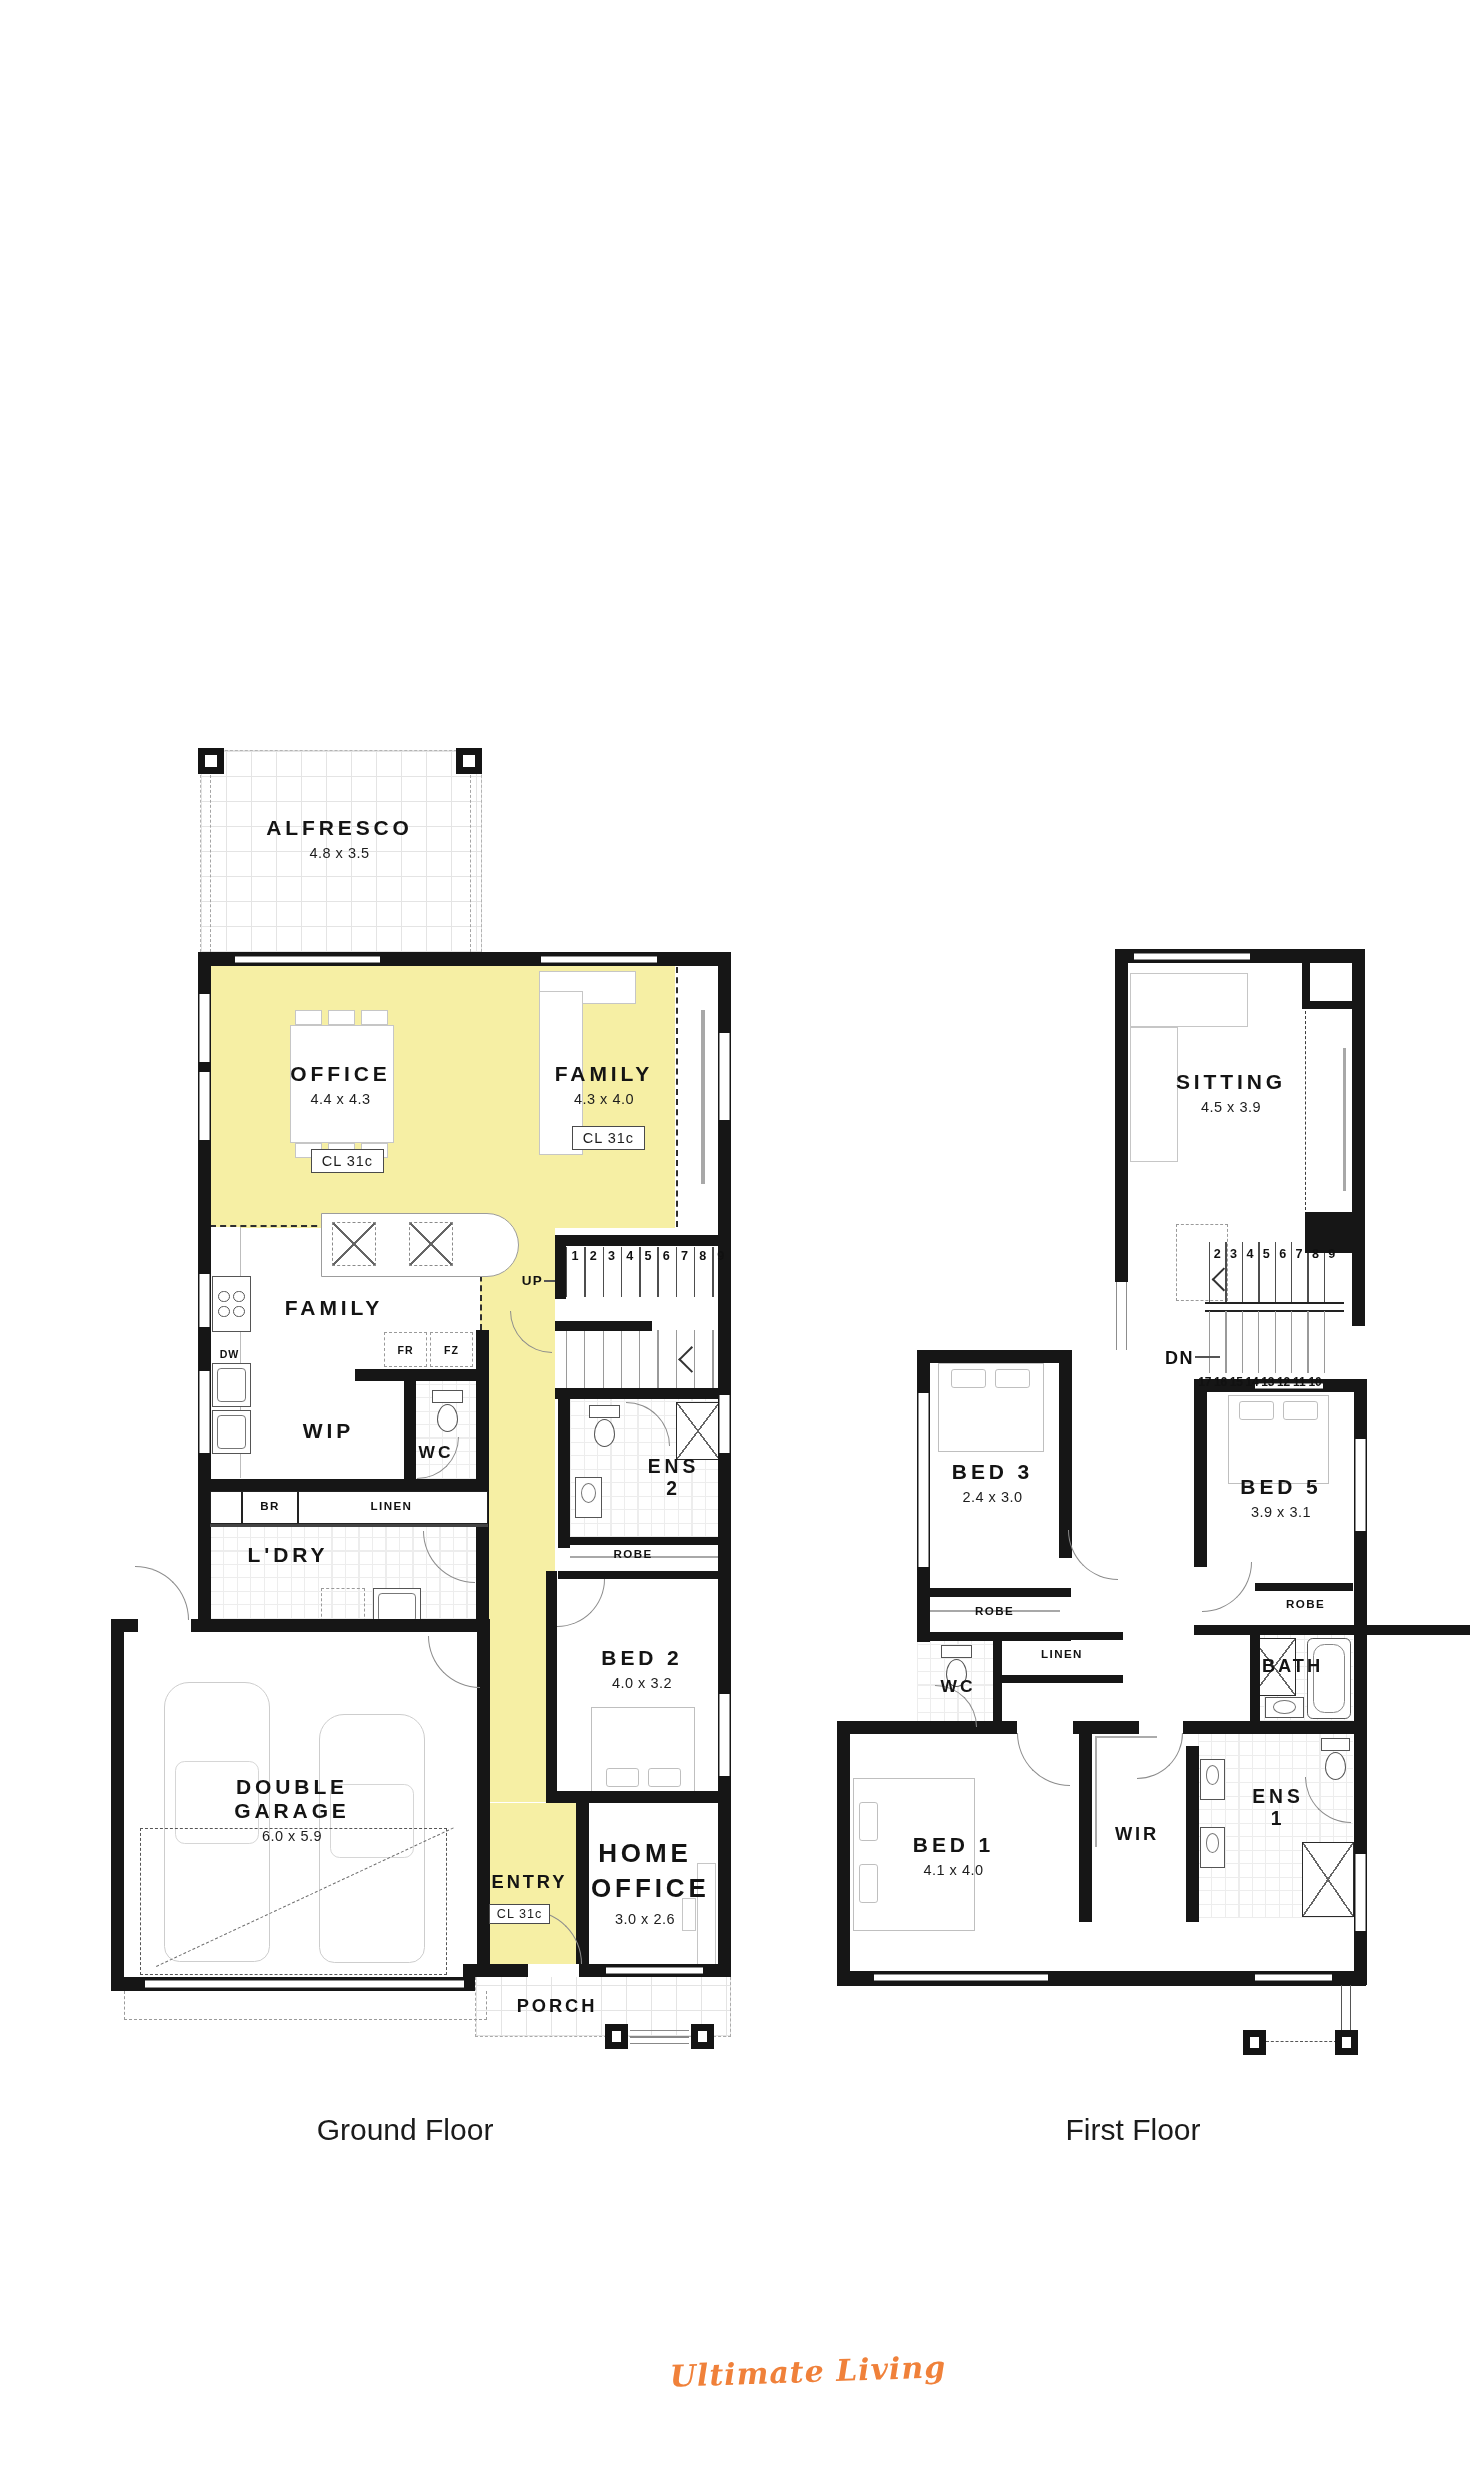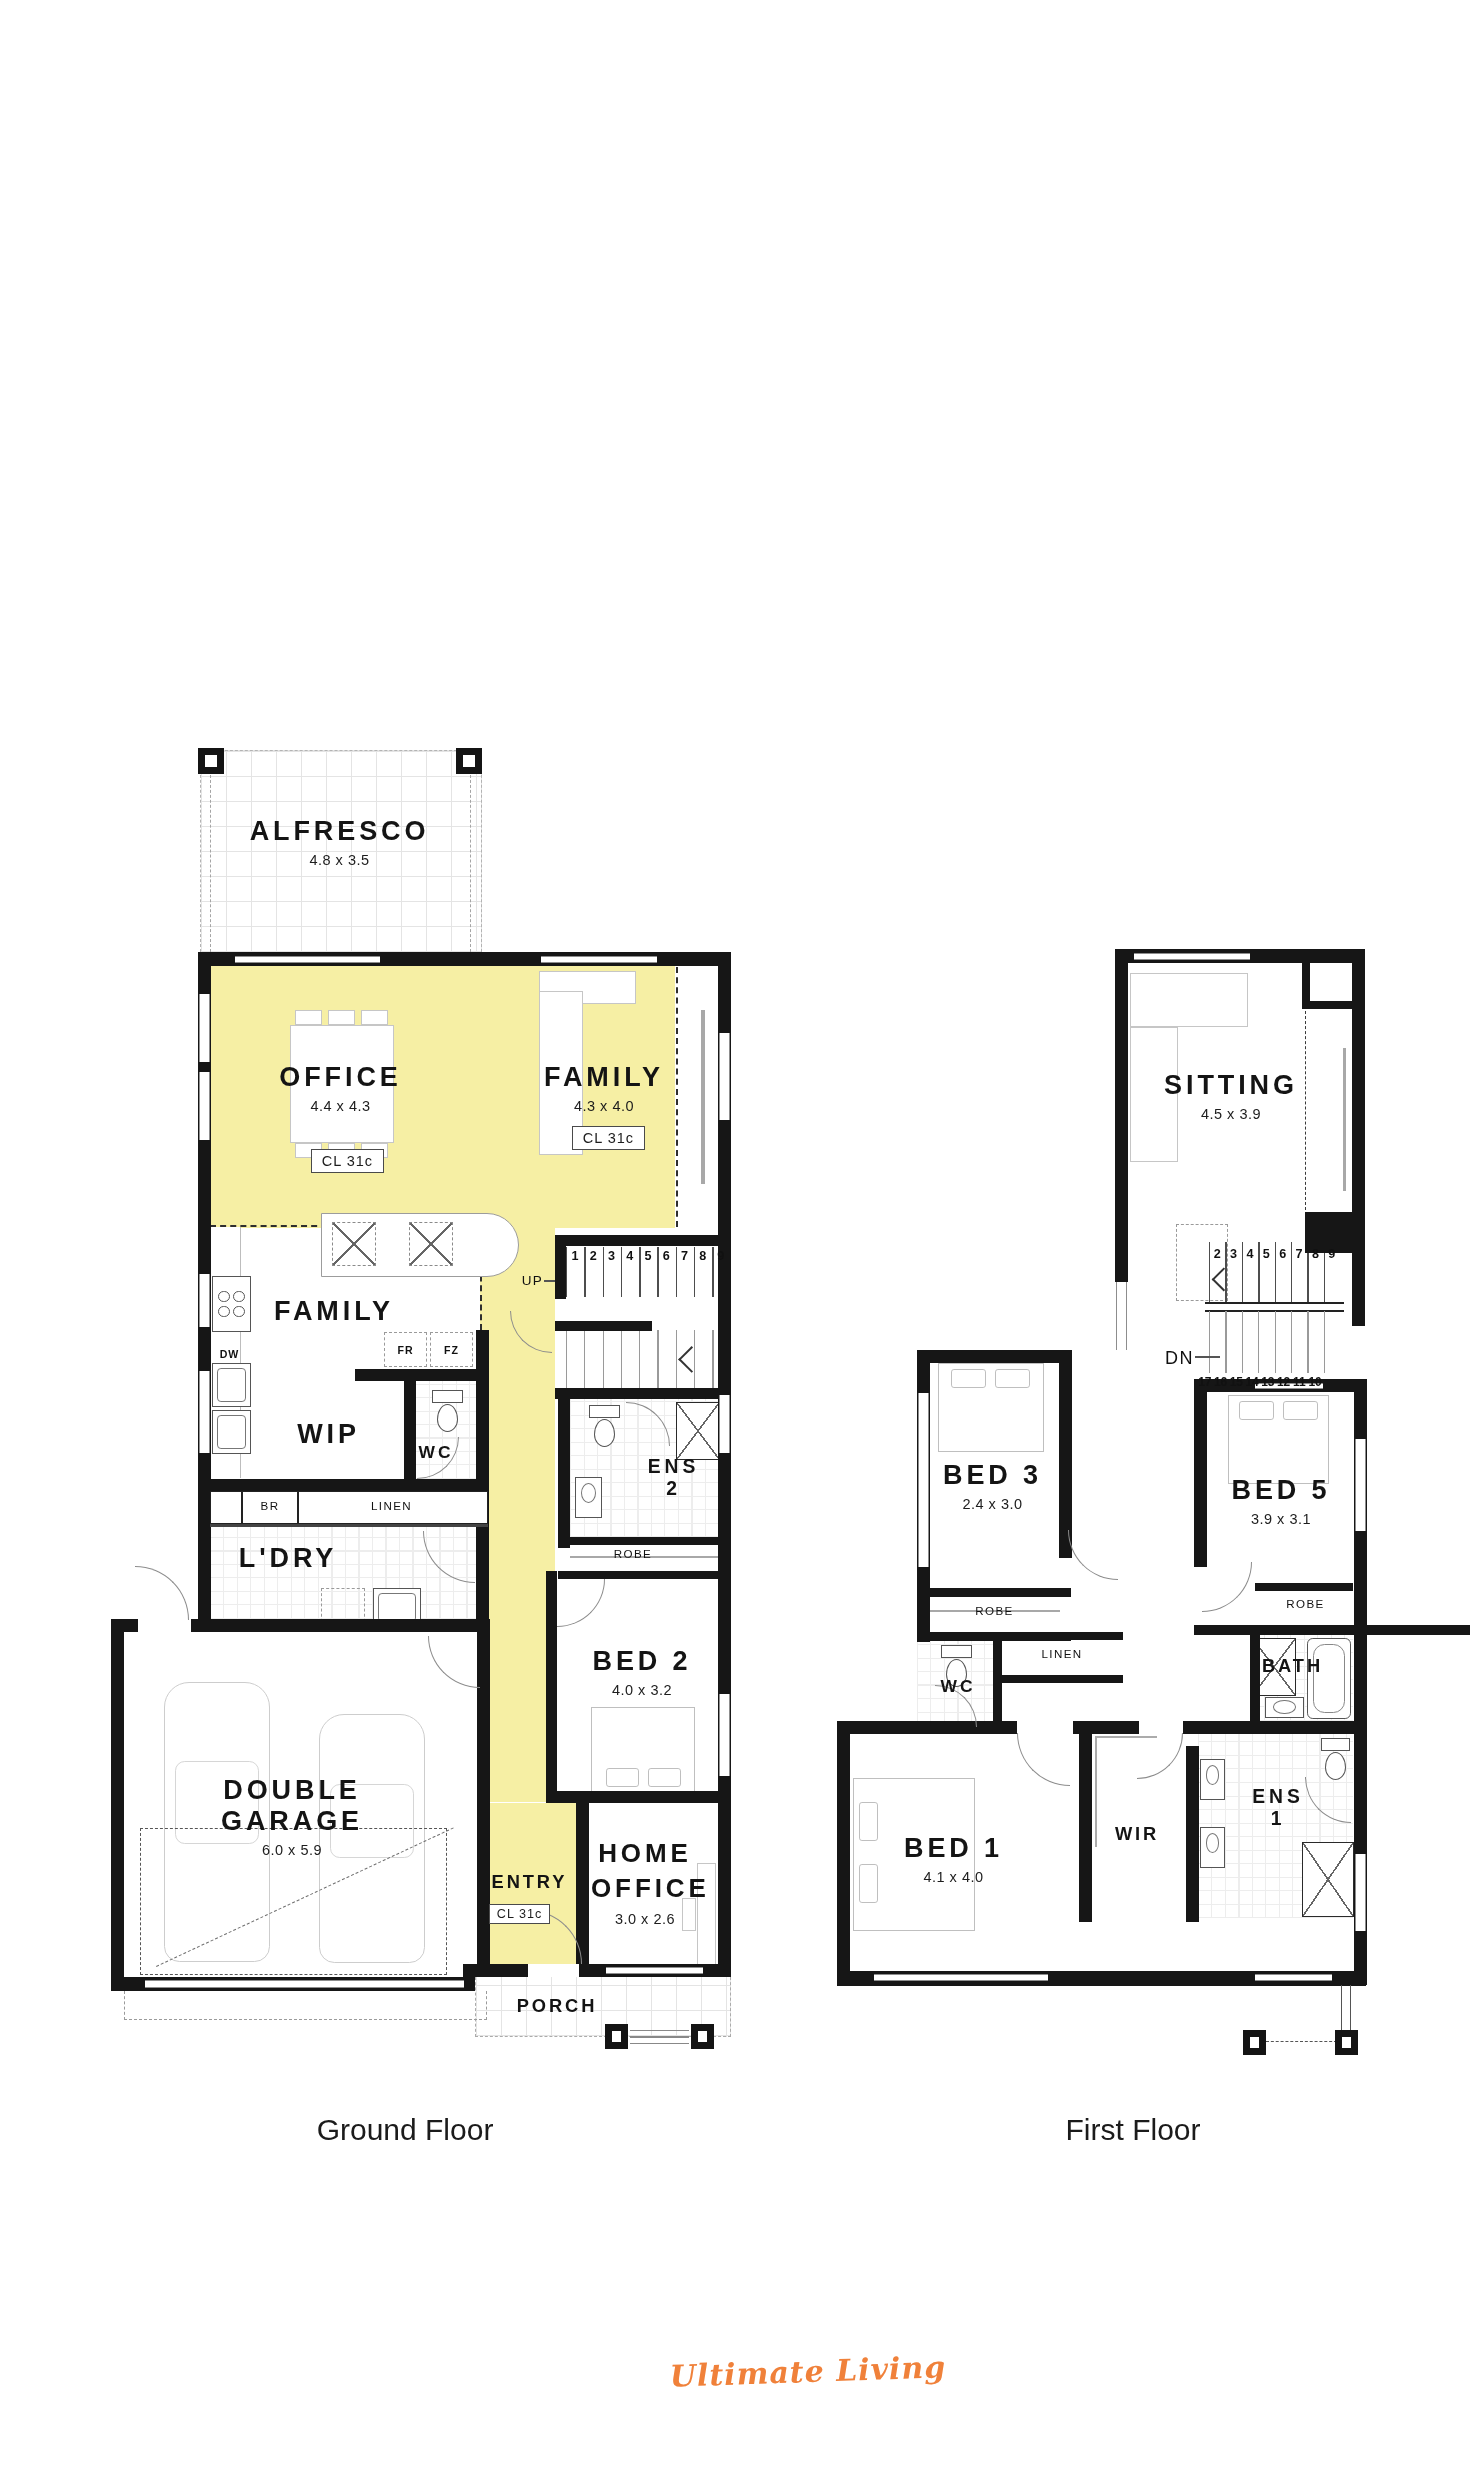--- a/index.html
+++ b/index.html
@@ -16,21 +16,21 @@
   .tile{position:absolute;background-image:
     repeating-linear-gradient(0deg,#ededed 0 1px,transparent 1px 13.5px),
     repeating-linear-gradient(90deg,#ededed 0 1px,transparent 1px 13.5px)}
   .dash-t{position:absolute;border-top:2.9px dashed #2e2e2e}
   .dash-l{position:absolute;border-left:2.9px dashed #2e2e2e}
   .dashbox{position:absolute;border:1.9px dashed #9a9a9a}
   .dashbox.dark{border:1.9px dashed #555}
   .winh{position:absolute;background:#fff;border-top:1.9px solid #8d8d8d;border-bottom:1.9px solid #8d8d8d}
   .winv{position:absolute;background:#fff;border-left:1.9px solid #8d8d8d;border-right:1.9px solid #8d8d8d}
   .rlabel{position:absolute;text-align:center;color:#141414}
-  .rname{font-weight:700;font-size:27px;letter-spacing:3.9px}
+  .rname{font-weight:700;font-size:21px;letter-spacing:3.9px}
   .rdims{font-size:14.5px;letter-spacing:0.5px;margin-top:4.8px;font-weight:400;color:#1d1d1d}
   .clbox{position:absolute;background:#fff;border:1.9px solid #4a4a4a;font-size:14.5px;letter-spacing:1px;padding:2.9px 9.7px;color:#1d1d1d;white-space:nowrap}
   .steps{position:absolute;display:flex;font-weight:700;font-size:12.6px;color:#111}
   .steps span{flex:1;text-align:center}
   .treads{position:absolute;background:repeating-linear-gradient(90deg,#4d4d4d 0 1.4px,transparent 1.4px 18.3px)}
   .treads2{position:absolute;background:repeating-linear-gradient(90deg,#9a9a9a 0 1.2px,transparent 1.2px 18.3px)}
   .treadsF{position:absolute;background:repeating-linear-gradient(90deg,#4d4d4d 0 1.4px,transparent 1.4px 16.4px)}
   .treadsF2{position:absolute;background:repeating-linear-gradient(90deg,#9a9a9a 0 1.2px,transparent 1.2px 16.4px)}
   .rail{position:absolute;border-top:2.9px solid #222;border-bottom:2.9px solid #222;background:#fff}
   .furn{position:absolute;border:1.4px solid #c6c6c6;background:#fff}
@@ -51,21 +51,21 @@
     linear-gradient(to top right,transparent calc(50% - 0.8px),#666 calc(50% - 0.8px) calc(50% + 0.8px),transparent calc(50% + 0.8px)),
     linear-gradient(to bottom right,transparent calc(50% - 0.8px),#666 calc(50% - 0.8px) calc(50% + 0.8px),transparent calc(50% + 0.8px))}
   .xbox.dash{border:1.4px dashed #8a8a8a}
   .arc{position:absolute;border:1.5px solid #8c8c8c;background:transparent}
   .arc-tr{border-left:none;border-bottom:none;border-top-right-radius:100%}
   .arc-bl{border-right:none;border-top:none;border-bottom-left-radius:100%}
   .arc-br{border-left:none;border-top:none;border-bottom-right-radius:100%}
   .pillar{position:absolute;background:#141414}
   .pcore{position:absolute;inset:6.8px;background:#fff}
   .chev{position:absolute;border-left:2.9px solid #333;border-bottom:2.9px solid #333;transform:rotate(45deg)}
-  .smltext{position:absolute;font-weight:400;font-size:11.6px;letter-spacing:1.4px;color:#111;text-align:center}
+  .smltext{position:absolute;font-weight:700;font-size:11.6px;letter-spacing:1.4px;color:#111;text-align:center}
   .tinytext{position:absolute;font-weight:700;font-size:10.6px;letter-spacing:1px;color:#111;text-align:center}
   .caption{position:absolute;font-size:30px;color:#1b1b1b;text-align:center;font-weight:400}
   .logo{position:absolute;font-family:"DejaVu Serif",serif;font-style:italic;font-weight:700;font-size:30px;color:#F0813A;text-align:center;transform:rotate(-2deg);letter-spacing:1px}
   .slider{position:absolute;background:#a8a8a8}
   .steplines{position:absolute;border-top:1.4px solid #888;border-bottom:1.4px solid #888;background:linear-gradient(transparent 44%,#888 44% 56%,transparent 56%)}
   .burner{width:11.6px;height:11.6px;border:1.3px solid #555;border-radius:50%;margin:1.9px}
   .stove{position:absolute;border:1.4px solid #555;background:#fff;display:flex;flex-wrap:wrap;justify-content:center;align-content:center}
   .shelf{position:absolute;background:#ababab}
   .diag{position:absolute;border-top:1.9px dashed #6f6f6f;transform-origin:0 0}
 </style>

